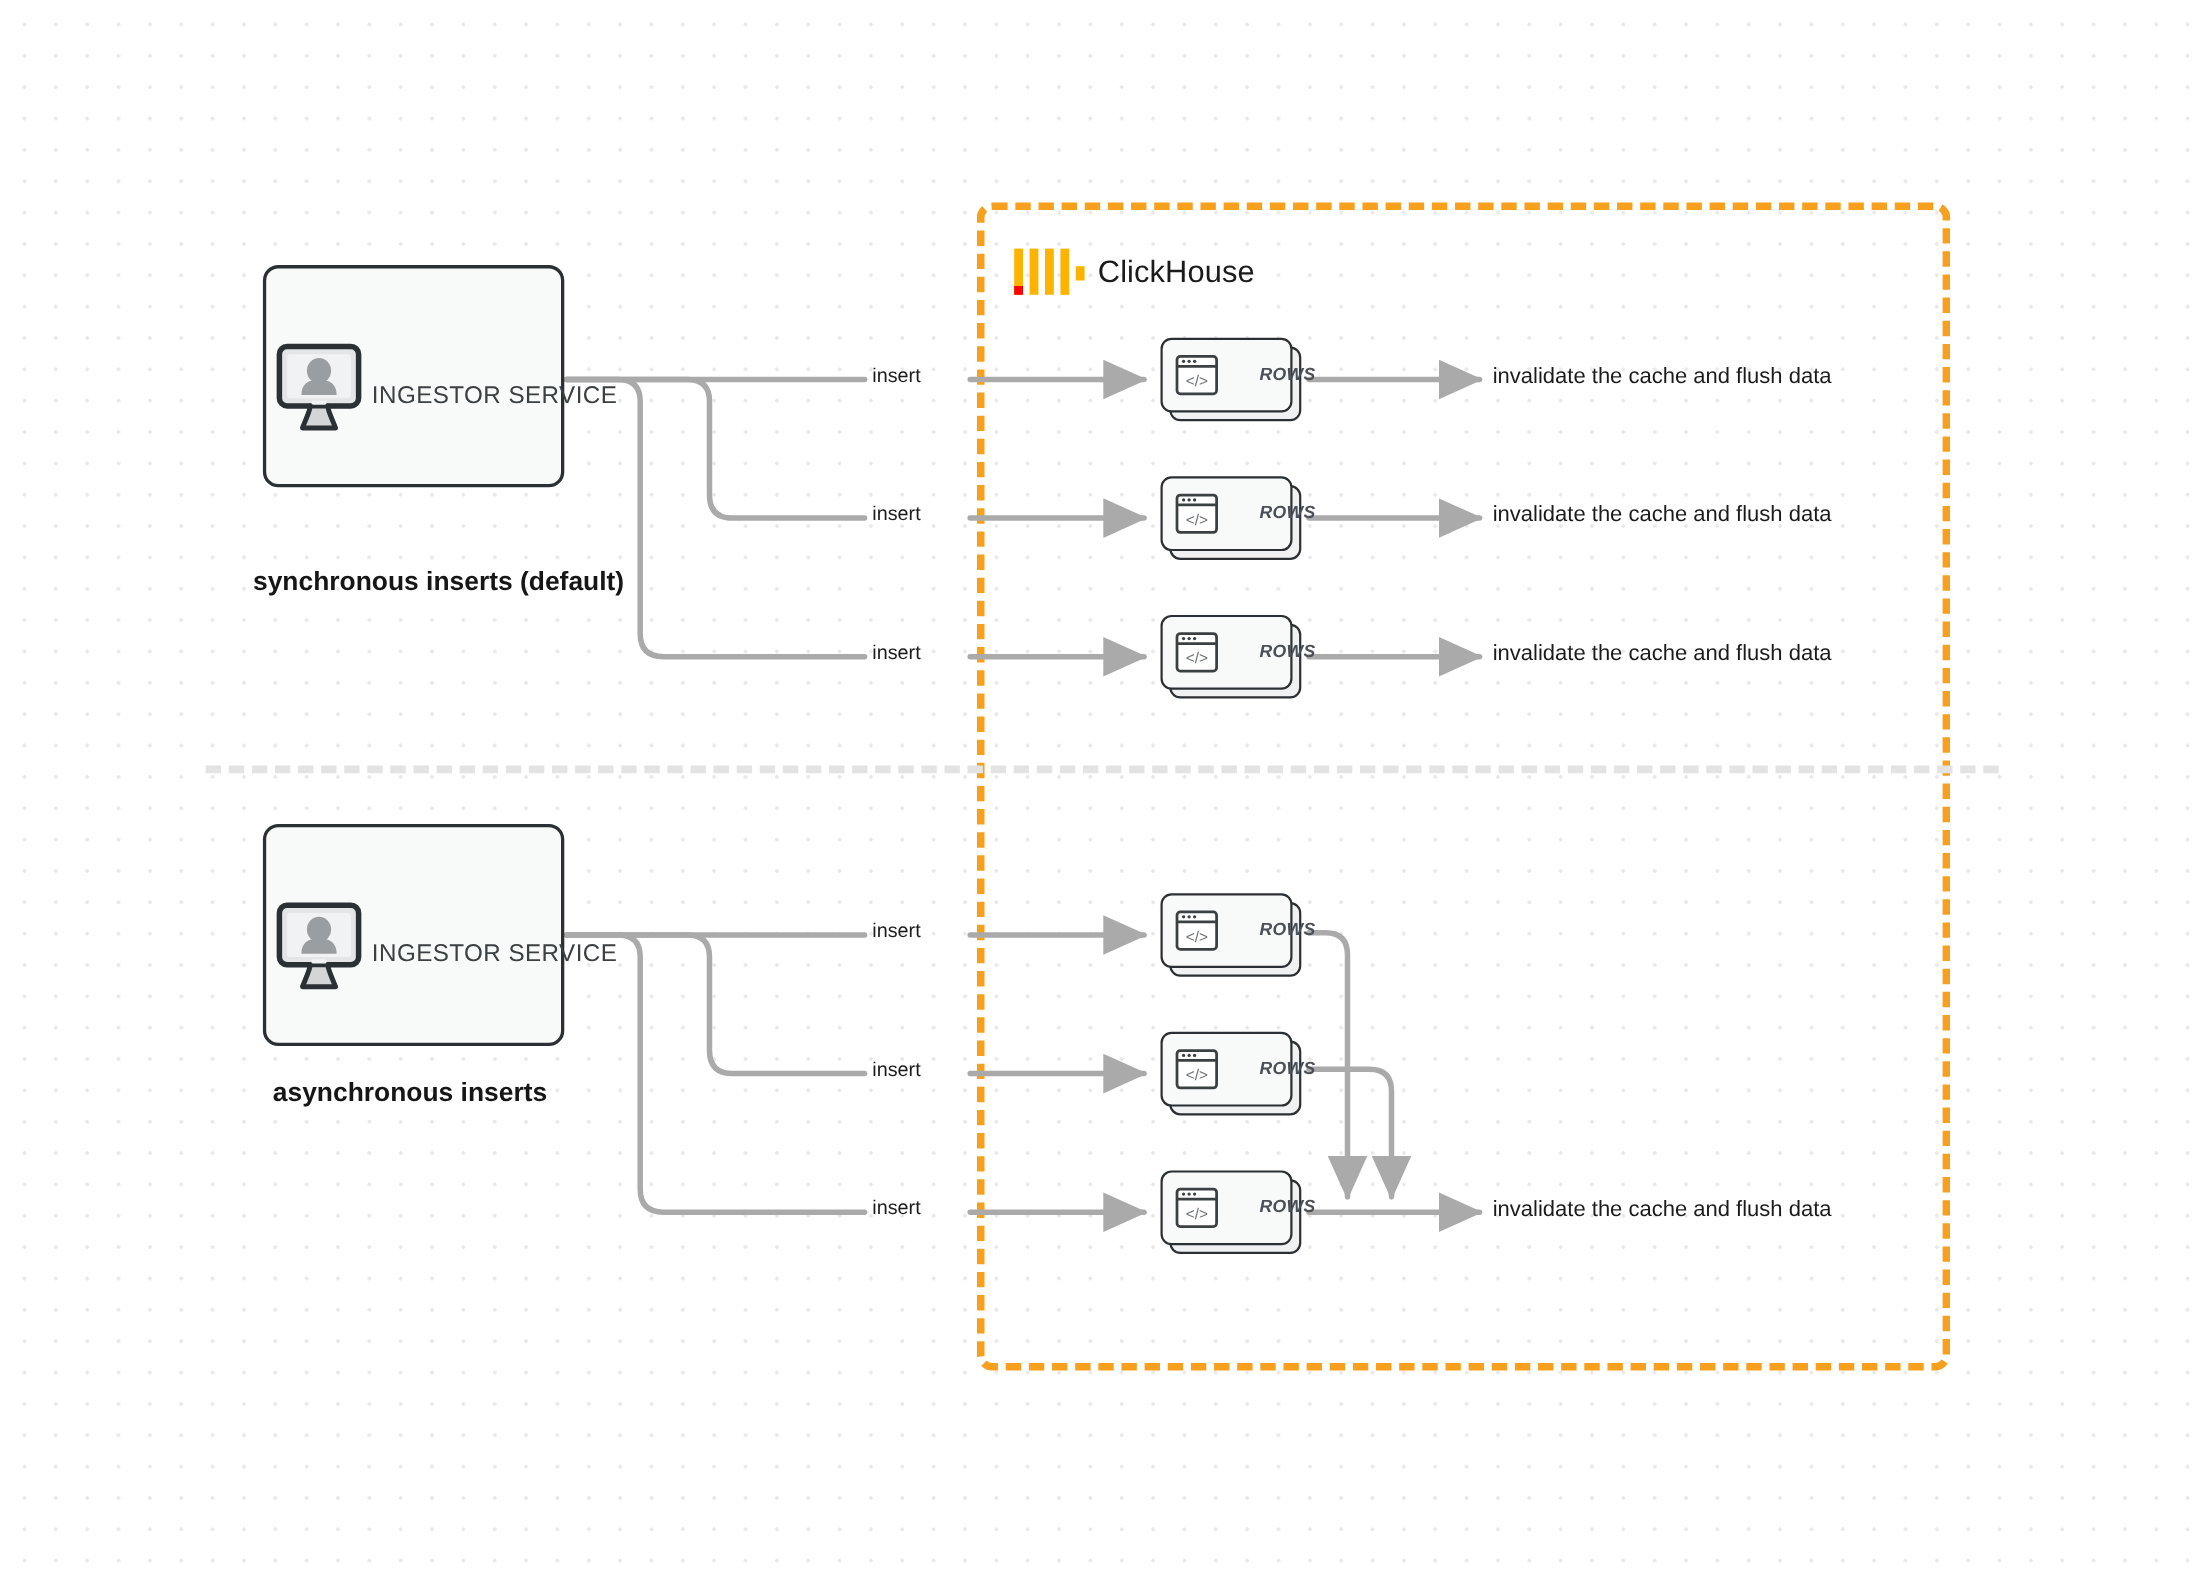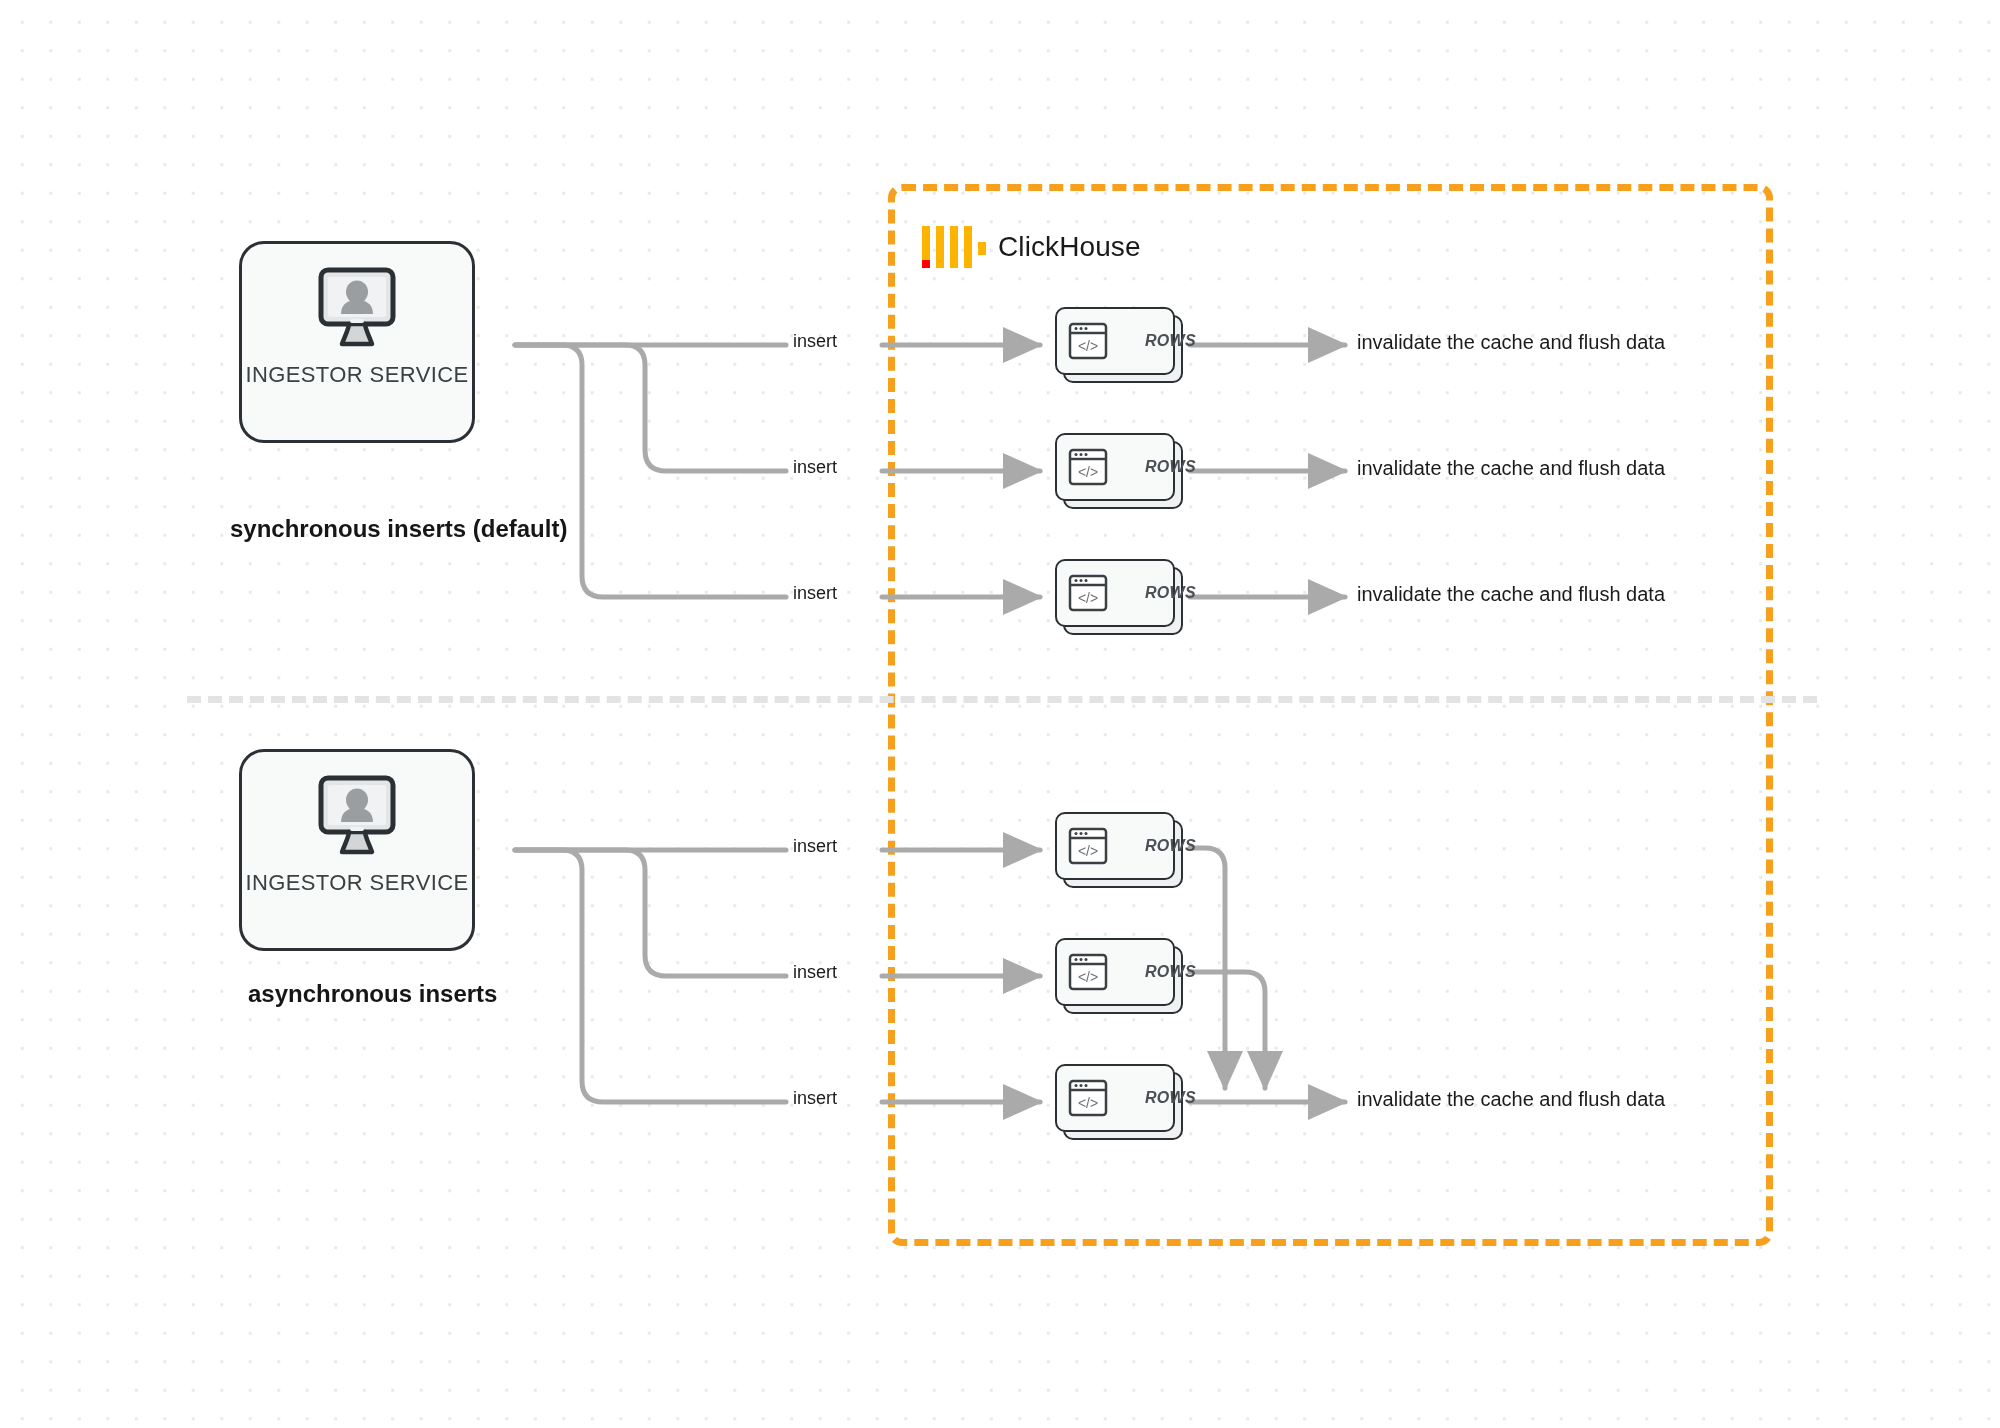--- a/index.html
+++ b/index.html
@@ -83,28 +83,28 @@
   .ch-name {
     font-size: 28px;
     color: #1a1a1a;
     letter-spacing: 0.1px;
     white-space: nowrap;
   }
 
   
   .ingestor {
     position: absolute;
-    width: 236px;
+    width: 274px;
     height: 202px;
     background: #f8f9f9;
     border: 3.5px solid #2b3034;
-    border-radius: 25px;
+    border-radius: 14px;
     box-sizing: border-box;
     display: flex;
-    flex-direction: column;
+    flex-direction: row;
     align-items: center;
     justify-content: flex-start;
     padding-top: 22px;
   }
   .ingestor.top { left: 239px; top: 241px; }
   .ingestor.bottom { left: 239px; top: 749px; }
   .monitor {
     width: 96px;
     height: 84px;
     position: relative;

